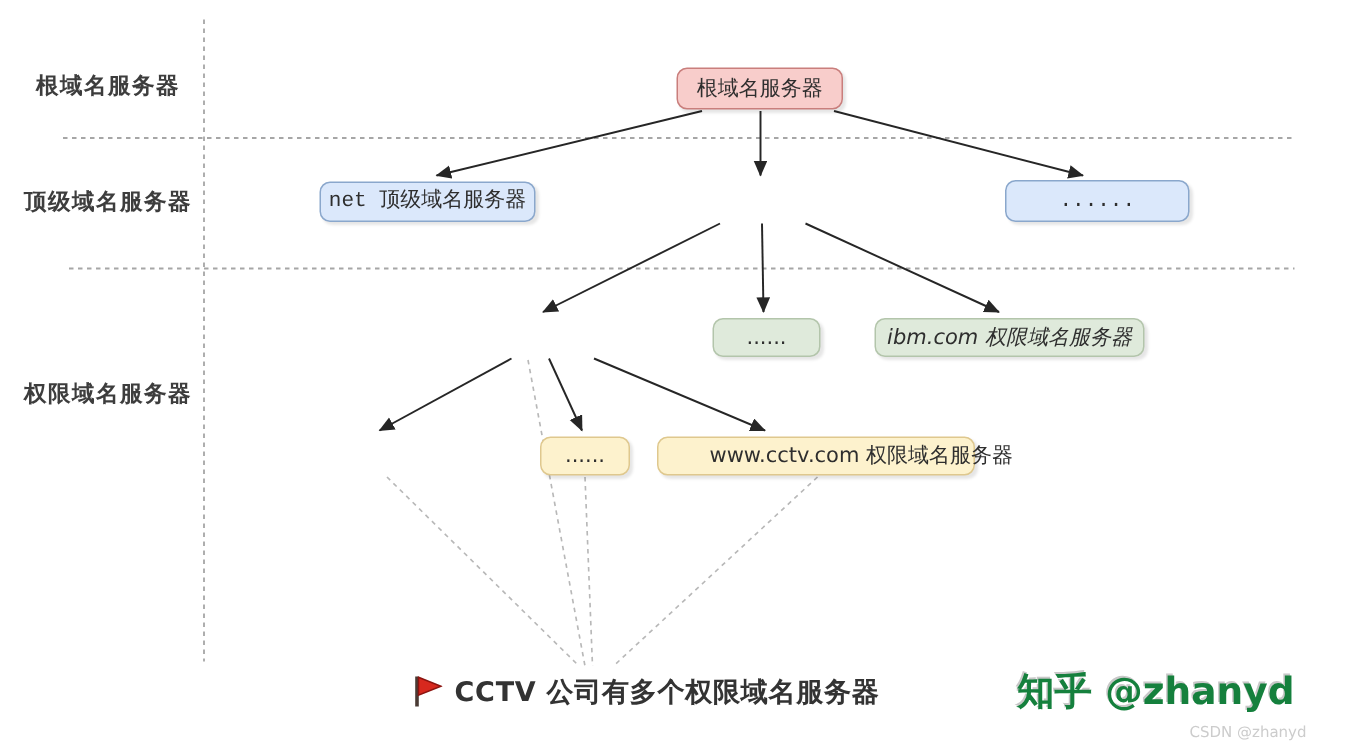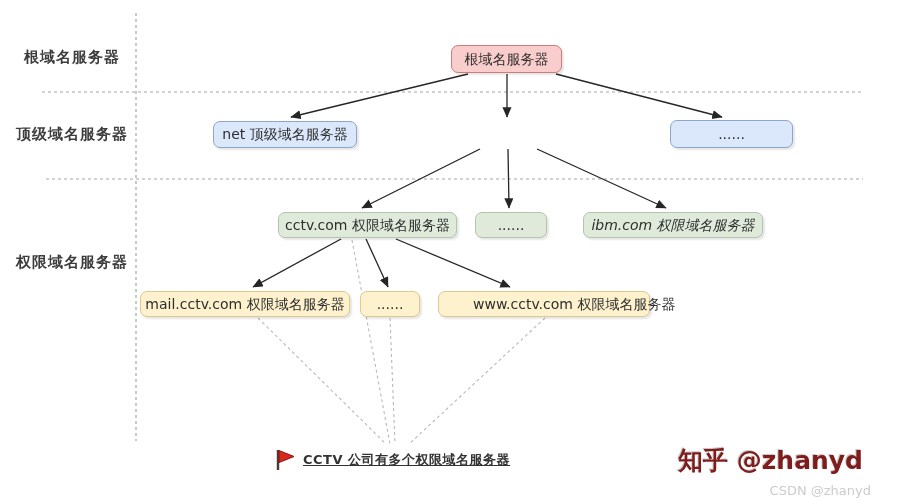--- a/index.html
+++ b/index.html
@@ -11,35 +11,35 @@
   .row-label{
     position:absolute;color:#3d3d3d;font-size:15px;font-weight:bold;
     letter-spacing:1px;white-space:nowrap;
   }
   .node{
     position:absolute;box-sizing:border-box;border:1px solid;border-radius:7px;
     font-size:14px;color:#2e2e2e;text-align:center;white-space:nowrap;
     box-shadow:2px 2px 2px rgba(0,0,0,0.10);
   }
   .lv-root{background:#f8cdcb;border-color:#c97e7c;}
-  .lv-tld {background:#dbe8fb;border-color:#8aa7cc;}
+  .lv-tld {background:#dbe8fb;border-color:#8aa7cc;font-family:Liberation Mono, monospace;}
   .lv-auth{background:#dfeadb;border-color:#b3c5ab;}
   .lv-sub {background:#fdf2cd;border-color:#dfc88e;}
   .annotation{
     position:absolute;left:276px;top:449px;display:flex;align-items:center;gap:8px;
   }
   .annotation .text{
-    font-size:13px;font-weight:bold;color:#333333;letter-spacing:0.5px;white-space:nowrap;text-decoration:underline;
+    font-size:18px;font-weight:bold;color:#333333;letter-spacing:0.5px;white-space:nowrap;
   }
   .wm-zhihu{
     position:absolute;right:18px;top:444px;font-size:25px;font-weight:bold;
-    color:#7f1d1d;text-shadow:1px 1px 0 #ffffff,-1px -1px 0 #c8c8c8;white-space:nowrap;
+    color:#15803d;text-shadow:1px 1px 0 #ffffff,-1px -1px 0 #c8c8c8;white-space:nowrap;
   }
   .wm-csdn{
-    position:absolute;right:10px;top:483px;font-size:13px;color:#cccccc;white-space:nowrap;
+    position:absolute;right:10px;top:483px;font-size:10px;color:#cccccc;white-space:nowrap;
   }
 </style>
 </head>
 <body>
 
 <div id="stage">
 
   <svg class="connectors" viewBox="0 0 912 500" xmlns="http://www.w3.org/2000/svg">
     <defs>
       <marker id="arrow" markerWidth="10" markerHeight="8" refX="7.5" refY="3.5" orient="auto">
@@ -71,25 +71,23 @@
 
   <div class="row-label" style="left:24px;top:48px;">根域名服务器</div>
   <div class="row-label" style="left:16px;top:253px;">权限域名服务器</div>
   <div class="row-label" style="left:16px;top:125px;">顶级域名服务器</div>
 
   <div class="node lv-root" style="left:451px;top:45px;width:111px;height:28px;line-height:26px;">根域名服务器</div>
 
   <div class="node lv-tld" style="left:213px;top:121px;width:144px;height:27px;line-height:25px;">net 顶级域名服务器</div>
   <div class="node lv-tld" style="left:670px;top:120px;width:123px;height:28px;line-height:26px;">......</div>
 
-  <div class="node lv-auth" style="left:278px;top:212px;width:179px;height:26px;line-height:24px;">cctv.com 权限域名服务器</div>
   <div class="node lv-auth" style="left:475px;top:212px;width:72px;height:26px;line-height:24px;">......</div>
   <div class="node lv-auth" style="left:583px;top:212px;width:180px;height:26px;line-height:24px;font-style:italic;">ibm.com 权限域名服务器</div>
 
-  <div class="node lv-sub" style="left:140px;top:291px;width:210px;height:26px;line-height:24px;">mail.cctv.com 权限域名服务器</div>
   <div class="node lv-sub" style="left:360px;top:291px;width:60px;height:26px;line-height:24px;">......</div>
   <div class="node lv-sub" style="left:438px;top:291px;width:212px;height:26px;line-height:24px;padding-left:34px;">www.cctv.com 权限域名服务器</div>
 
   <div class="annotation">
     <svg width="19" height="22" viewBox="0 0 19 22">
       <line x1="2" y1="1" x2="2" y2="21" stroke="#4a3b35" stroke-width="2.4"></line>
       <path d="M3,1.5 L18,7.5 L3,13.5 z" fill="#d7281e" stroke="#8c1410" stroke-width="1"></path>
     </svg>
     <span class="text">CCTV 公司有多个权限域名服务器</span>
   </div>

